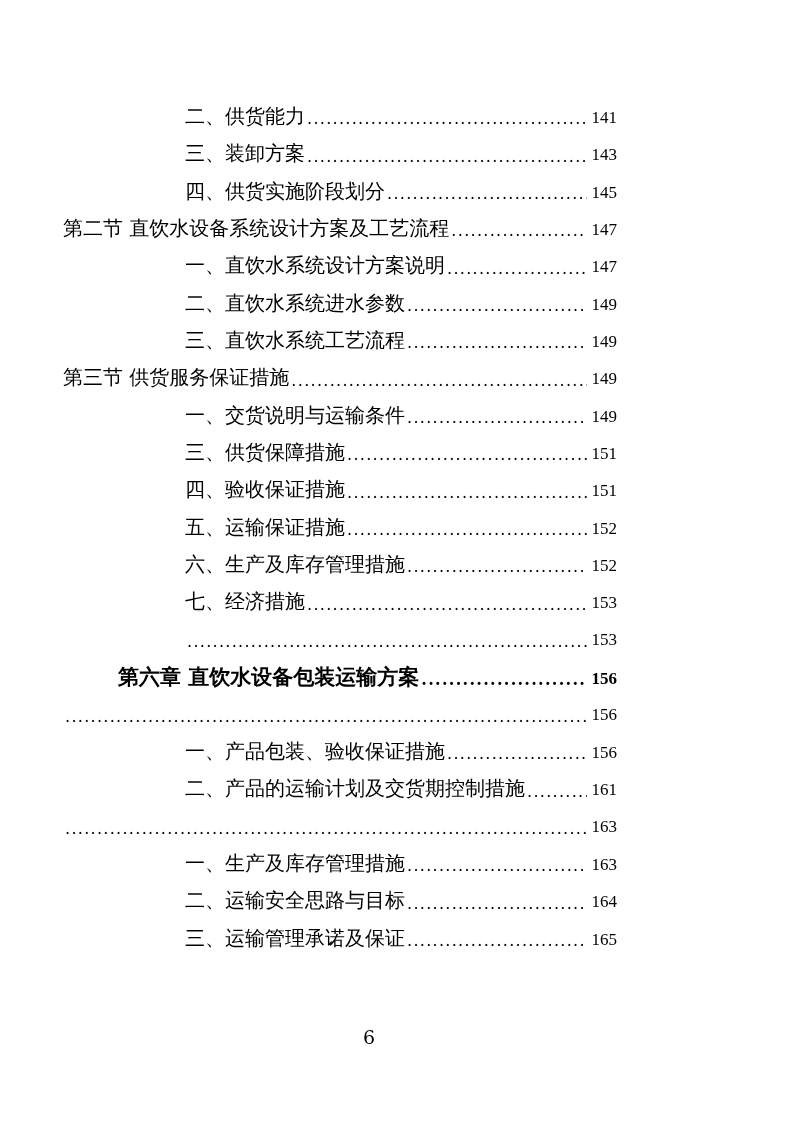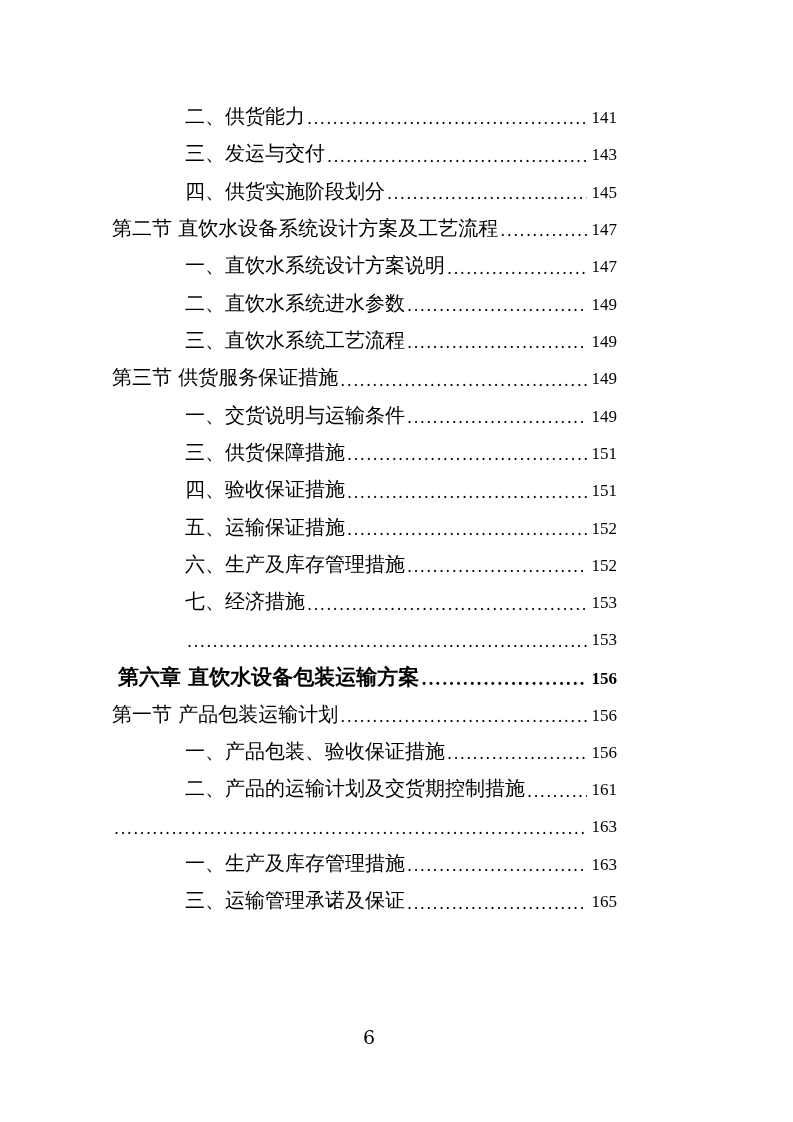--- a/index.html
+++ b/index.html
@@ -30,21 +30,21 @@
     padding-right: 121px;
     font-size: 20px;
     white-space: nowrap;
   }
   .toc-row.level-chapter {
     padding-left: 118px;
     font-weight: 700;
     font-size: 21px;
   }
   .toc-row.level-section {
-    padding-left: 112px;
+    padding-left: 63px;
     justify-content: flex-end;
   }
   .toc-row.level-item {
     padding-left: 185px;
   }
   .label {
     white-space: nowrap;
     flex: 0 0 auto;
   }
   .dots {
@@ -94,21 +94,21 @@
 <body>
 
 <div class="page">
   <div class="toc">
       <div class="toc-row level-item">
         <span class="label">二、供货能力</span>
         <span class="dots"></span>
         <span class="pagenum">141</span>
       </div>
       <div class="toc-row level-item">
-        <span class="label">三、发运与交付</span>
+        <span class="label">三、装卸方案</span>
         <span class="dots"></span>
         <span class="pagenum">143</span>
       </div>
       <div class="toc-row level-item">
         <span class="label">四、供货实施阶段划分</span>
         <span class="dots"></span>
         <span class="pagenum">145</span>
       </div>
       <div class="toc-row level-section">
         <span class="label">第二节 直饮水设备系统设计方案及工艺流程</span>
@@ -168,21 +168,20 @@
       <div class="toc-row level-item">
         <span class="dots"></span>
         <span class="pagenum">153</span>
       </div>
       <div class="toc-row level-chapter">
         <span class="label">第六章 直饮水设备包装运输方案</span>
         <span class="dots"></span>
         <span class="pagenum">156</span>
       </div>
       <div class="toc-row level-section">
-        <span class="label">第一节 产品包装运输计划</span>
         <span class="dots"></span>
         <span class="pagenum">156</span>
       </div>
       <div class="toc-row level-item">
         <span class="label">一、产品包装、验收保证措施</span>
         <span class="dots"></span>
         <span class="pagenum">156</span>
       </div>
       <div class="toc-row level-item">
         <span class="label">二、产品的运输计划及交货期控制措施</span>
@@ -190,20 +189,25 @@
         <span class="pagenum">161</span>
       </div>
       <div class="toc-row level-section">
         <span class="dots"></span>
         <span class="pagenum">163</span>
       </div>
       <div class="toc-row level-item">
         <span class="label">一、生产及库存管理措施</span>
         <span class="dots"></span>
         <span class="pagenum">163</span>
+      </div>
+      <div class="toc-row level-item">
+        <span class="label">二、运输安全思路与目标</span>
+        <span class="dots"></span>
+        <span class="pagenum">164</span>
       </div>
       <div class="toc-row level-item">
         <span class="label">三、运输管理承诺及保证</span>
         <span class="dots"></span>
         <span class="pagenum">165</span>
       </div>
     </div>
   <div class="footer-pagenum">6</div>
 </div>
 

